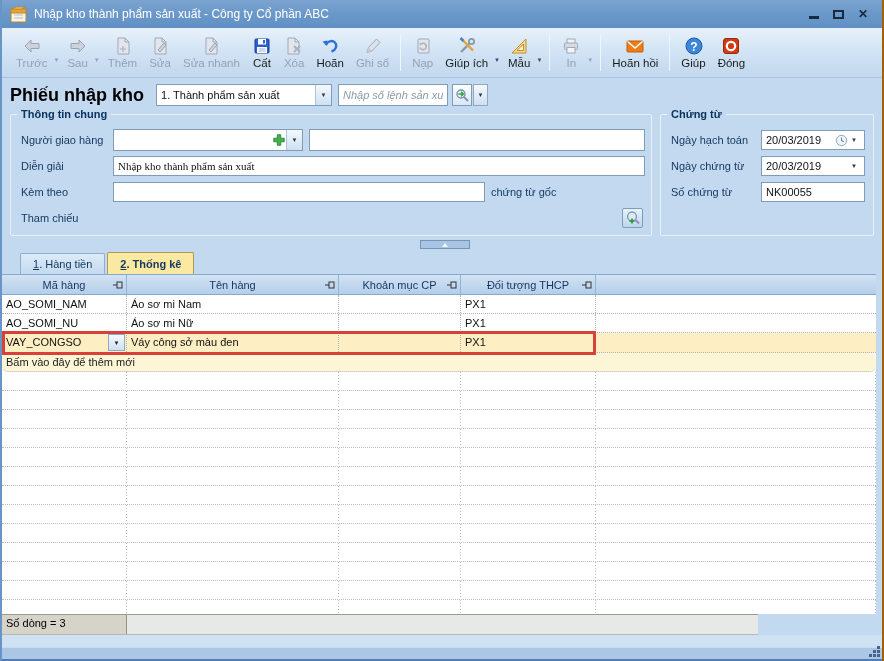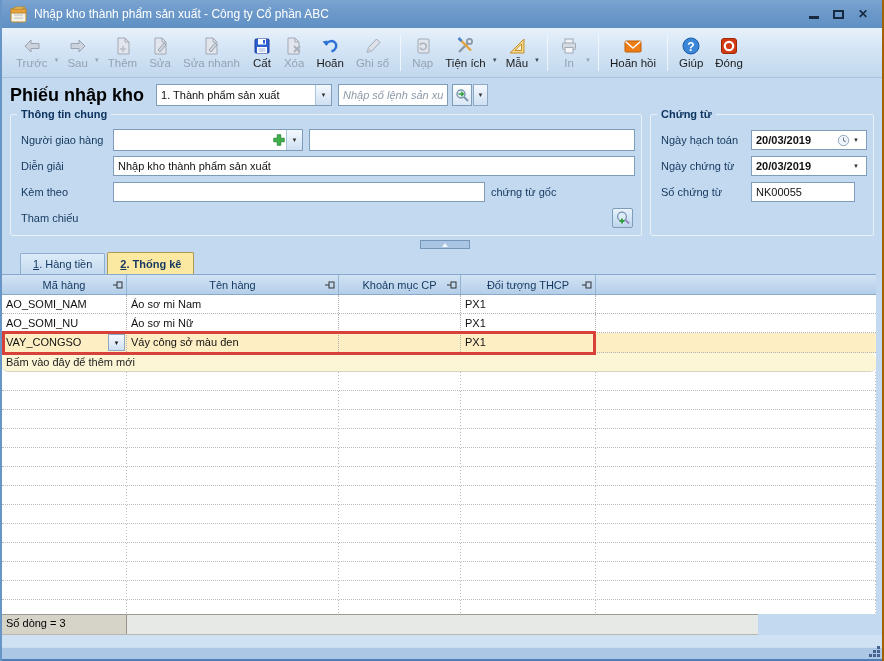--- a/index.html
+++ b/index.html
@@ -61,27 +61,27 @@
   .groups { flex:0 0 120px; display:flex; padding:2px 8px 0 8px; gap:8px; }
   .group { position:relative; border:1px solid #e9f0f8; border-radius:2px; padding:12px 6px 4px 6px; }
   .group-title { position:absolute; top:-7px; left:6px; padding:0 4px; background:#c3d9ef; color:#0d3460; font-weight:bold; font-size:11px; }
   .group-general { flex:1 1 auto; }
   .group-doc { flex:0 0 214px; }
   .frow { display:flex; align-items:center; height:26px; }
   .flabel { width:96px; flex:0 0 96px; color:#13375f; padding-left:4px; }
   .tfield { height:20px; border:1px solid #7f9db9; background:#fff; display:flex; align-items:center; padding:0 4px; overflow:hidden; white-space:nowrap; }
   .deliverer-combo { width:190px; height:22px; }
   .deliverer-name { flex:1 1 auto; margin-left:6px; height:22px; }
-  .desc-field { flex:1 1 auto; height:20px; }
+  .desc-field { flex:1 1 auto; height:20px;font-family:Liberation Serif, serif; }
   .attach-field { width:372px; height:20px; }
   .suffix-label { margin-left:6px; color:#13375f; }
   .ref-row { justify-content:flex-end; }
   .ref-btn { width:21px; height:20px; background:linear-gradient(180deg,#e8f2fb,#bcd6ee); border:1px solid #7f9db9; border-radius:2px; display:flex; align-items:center; justify-content:center; margin-right:2px; }
   .plus-btn { display:flex; align-items:center; margin-left:auto; }
-  .date-field { width:116px;font-weight:bold; }
+  .date-field { width:104px; }
   .date-text { flex:1 1 auto; }
   .doc-no { width:104px; }
 
   
   .splitter { flex:0 0 16px; position:relative; }
   .split-btn {
     position:absolute; left:418px; top:4px; width:50px; height:9px;
     background:#a9c5e3; border:1px solid #7496ba; display:flex; align-items:center; justify-content:center;
   }
   .split-arrow { width:0; height:0; border-left:3px solid transparent; border-right:3px solid transparent; border-bottom:4px solid #f2f6fa; }
@@ -240,21 +240,21 @@
         </svg>
       <span class="tb-label">Nạp</span>
     </div>
     <div class="tb-btn">
       <svg class="tb-icon" viewBox="0 0 20 20">
           <path d="M4 16 L13 7" stroke="#8b98a8" stroke-width="2.4"></path>
           <circle cx="14.5" cy="5.5" r="2.6" fill="none" stroke="#8b98a8" stroke-width="1.8"></circle>
           <path d="M5.5 4 L16 14.5" stroke="#e2a23c" stroke-width="2.4"></path>
           <path d="M3.5 2 L6.5 5" stroke="#4a83c8" stroke-width="2.6"></path>
         </svg>
-      <span class="tb-label">Tiện ích</span>
+      <span class="tb-label">Giúp ích</span>
     </div>
     <span class="tb-caret">▼</span>
     <div class="tb-btn">
       <svg class="tb-icon" viewBox="0 0 20 20">
           <path d="M3 17 L17 17 L17 3 Z" fill="#f5d98b" stroke="#c38f2c"></path>
           <path d="M8 14.5 L14.5 14.5 L14.5 8 Z" fill="#fdf3da" stroke="#c38f2c"></path>
         </svg>
       <span class="tb-label">Mẫu</span>
     </div>
     <span class="tb-caret">▼</span>

